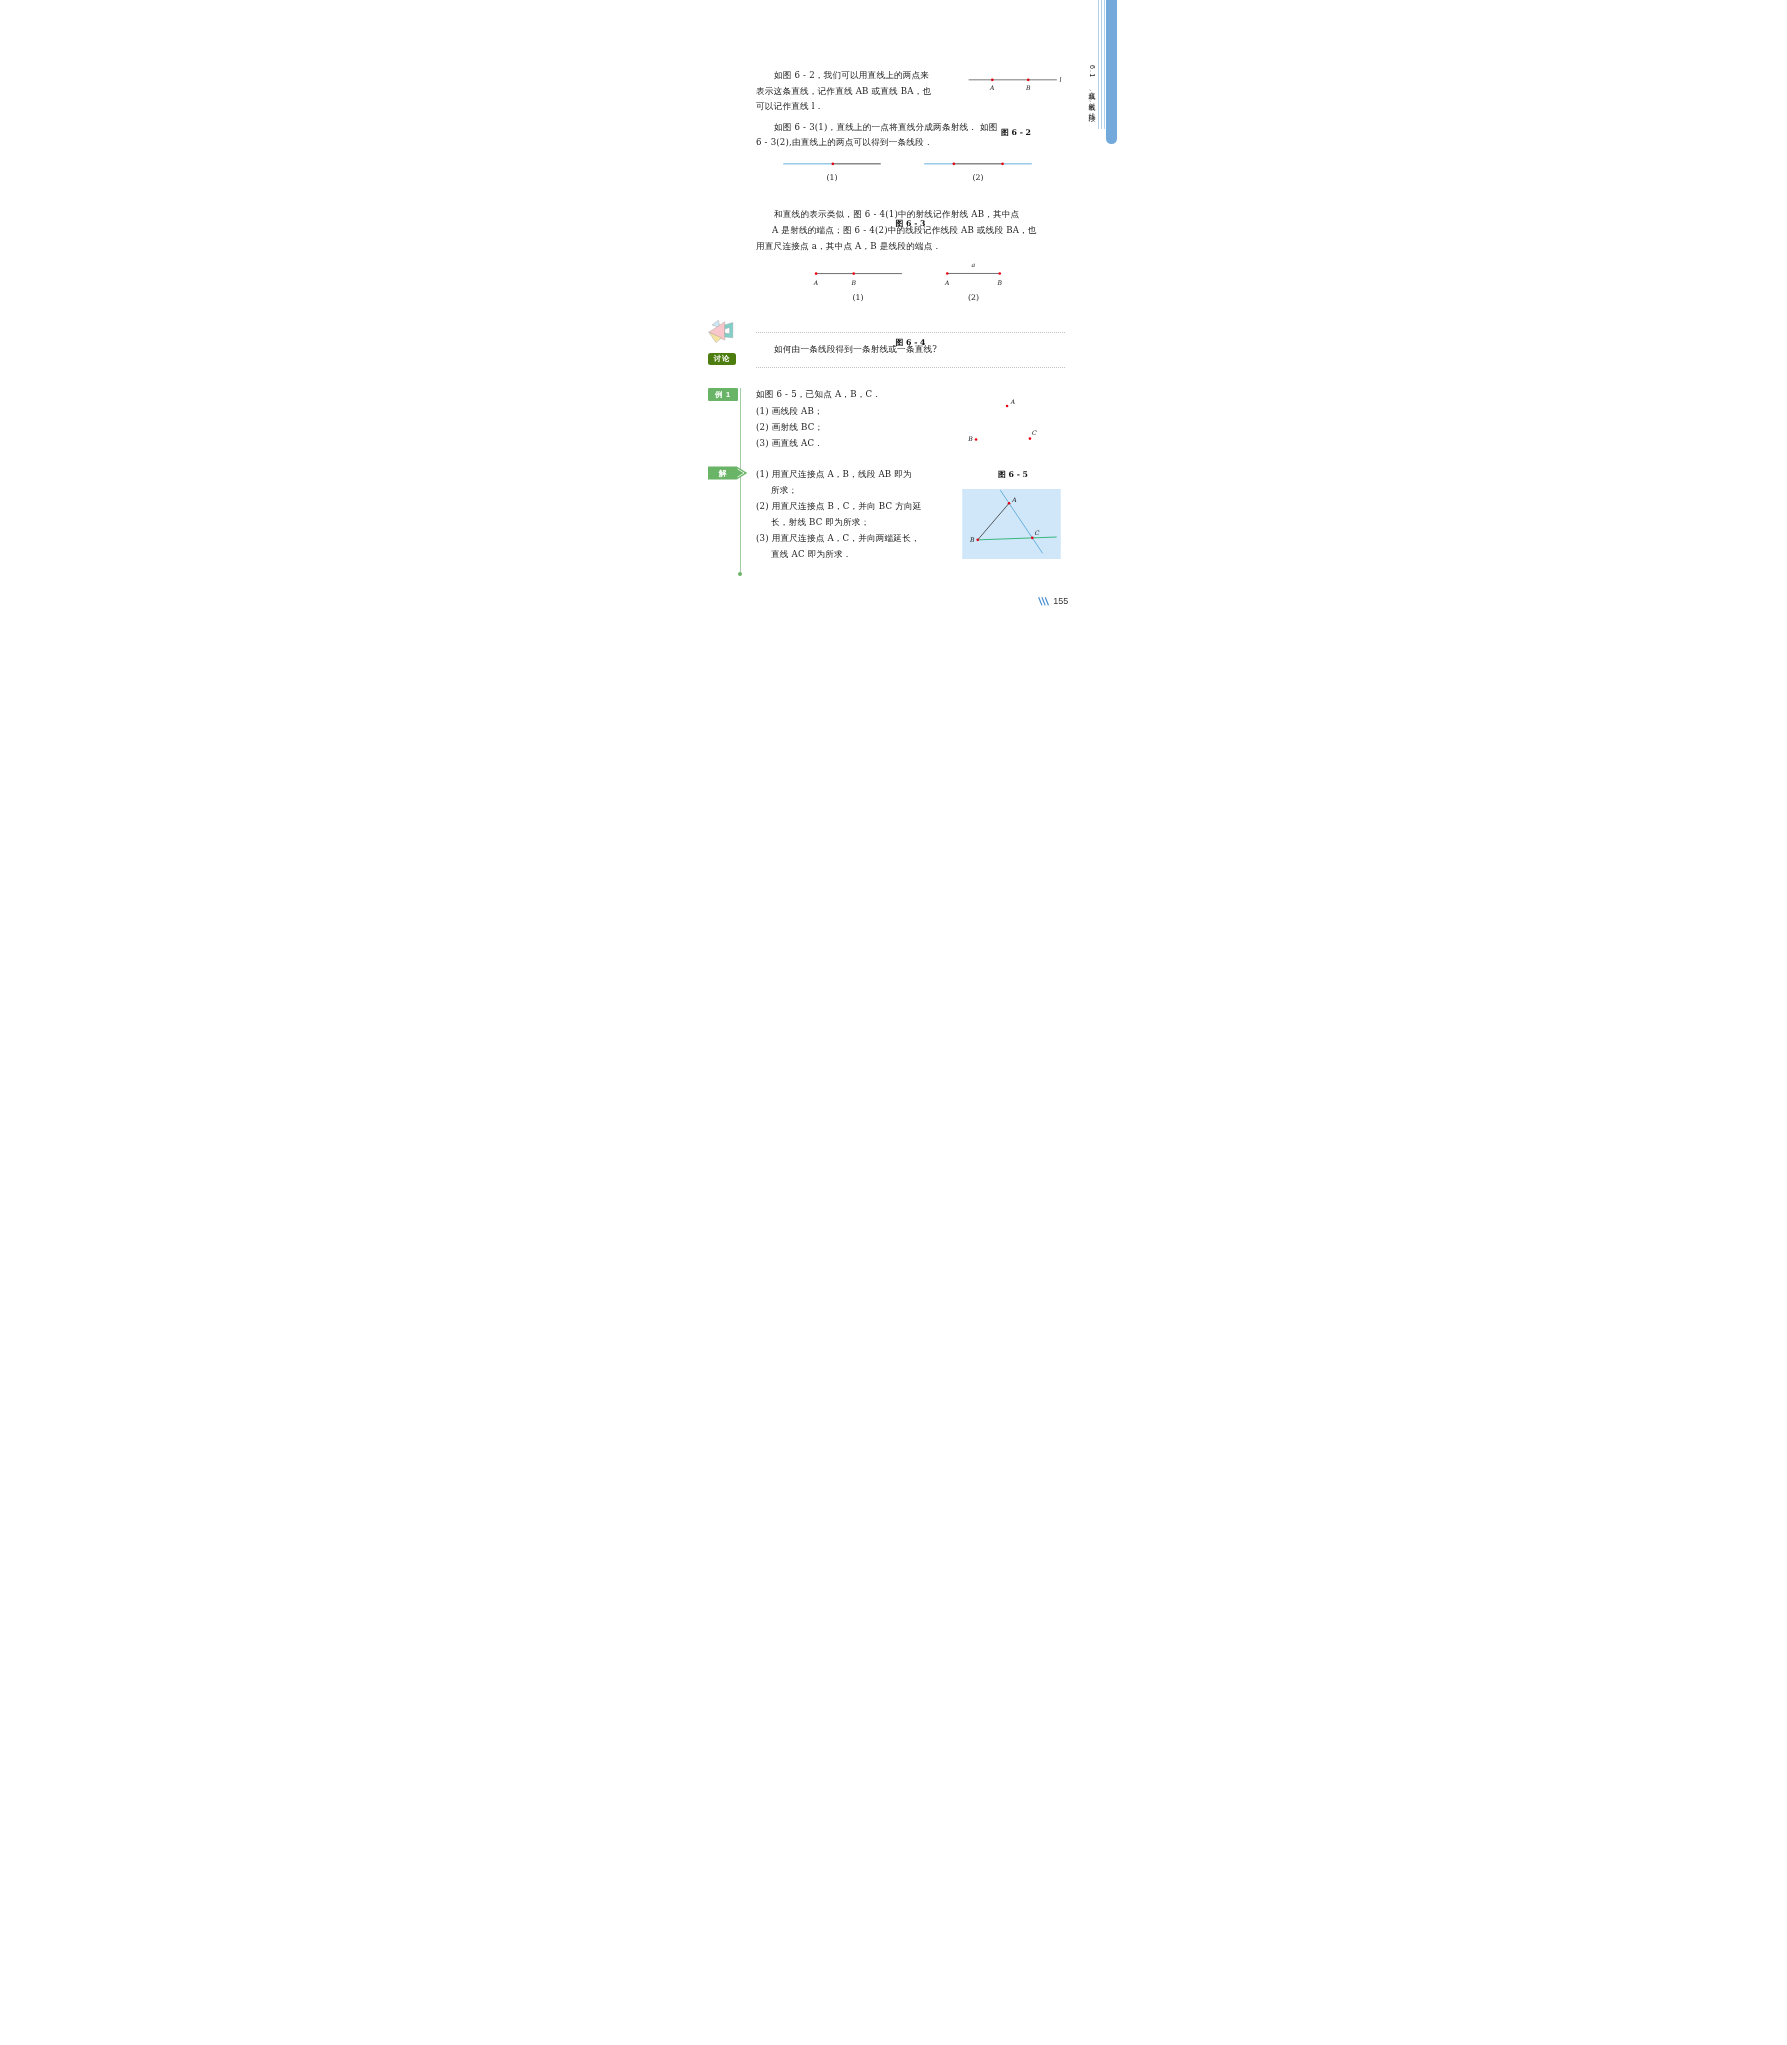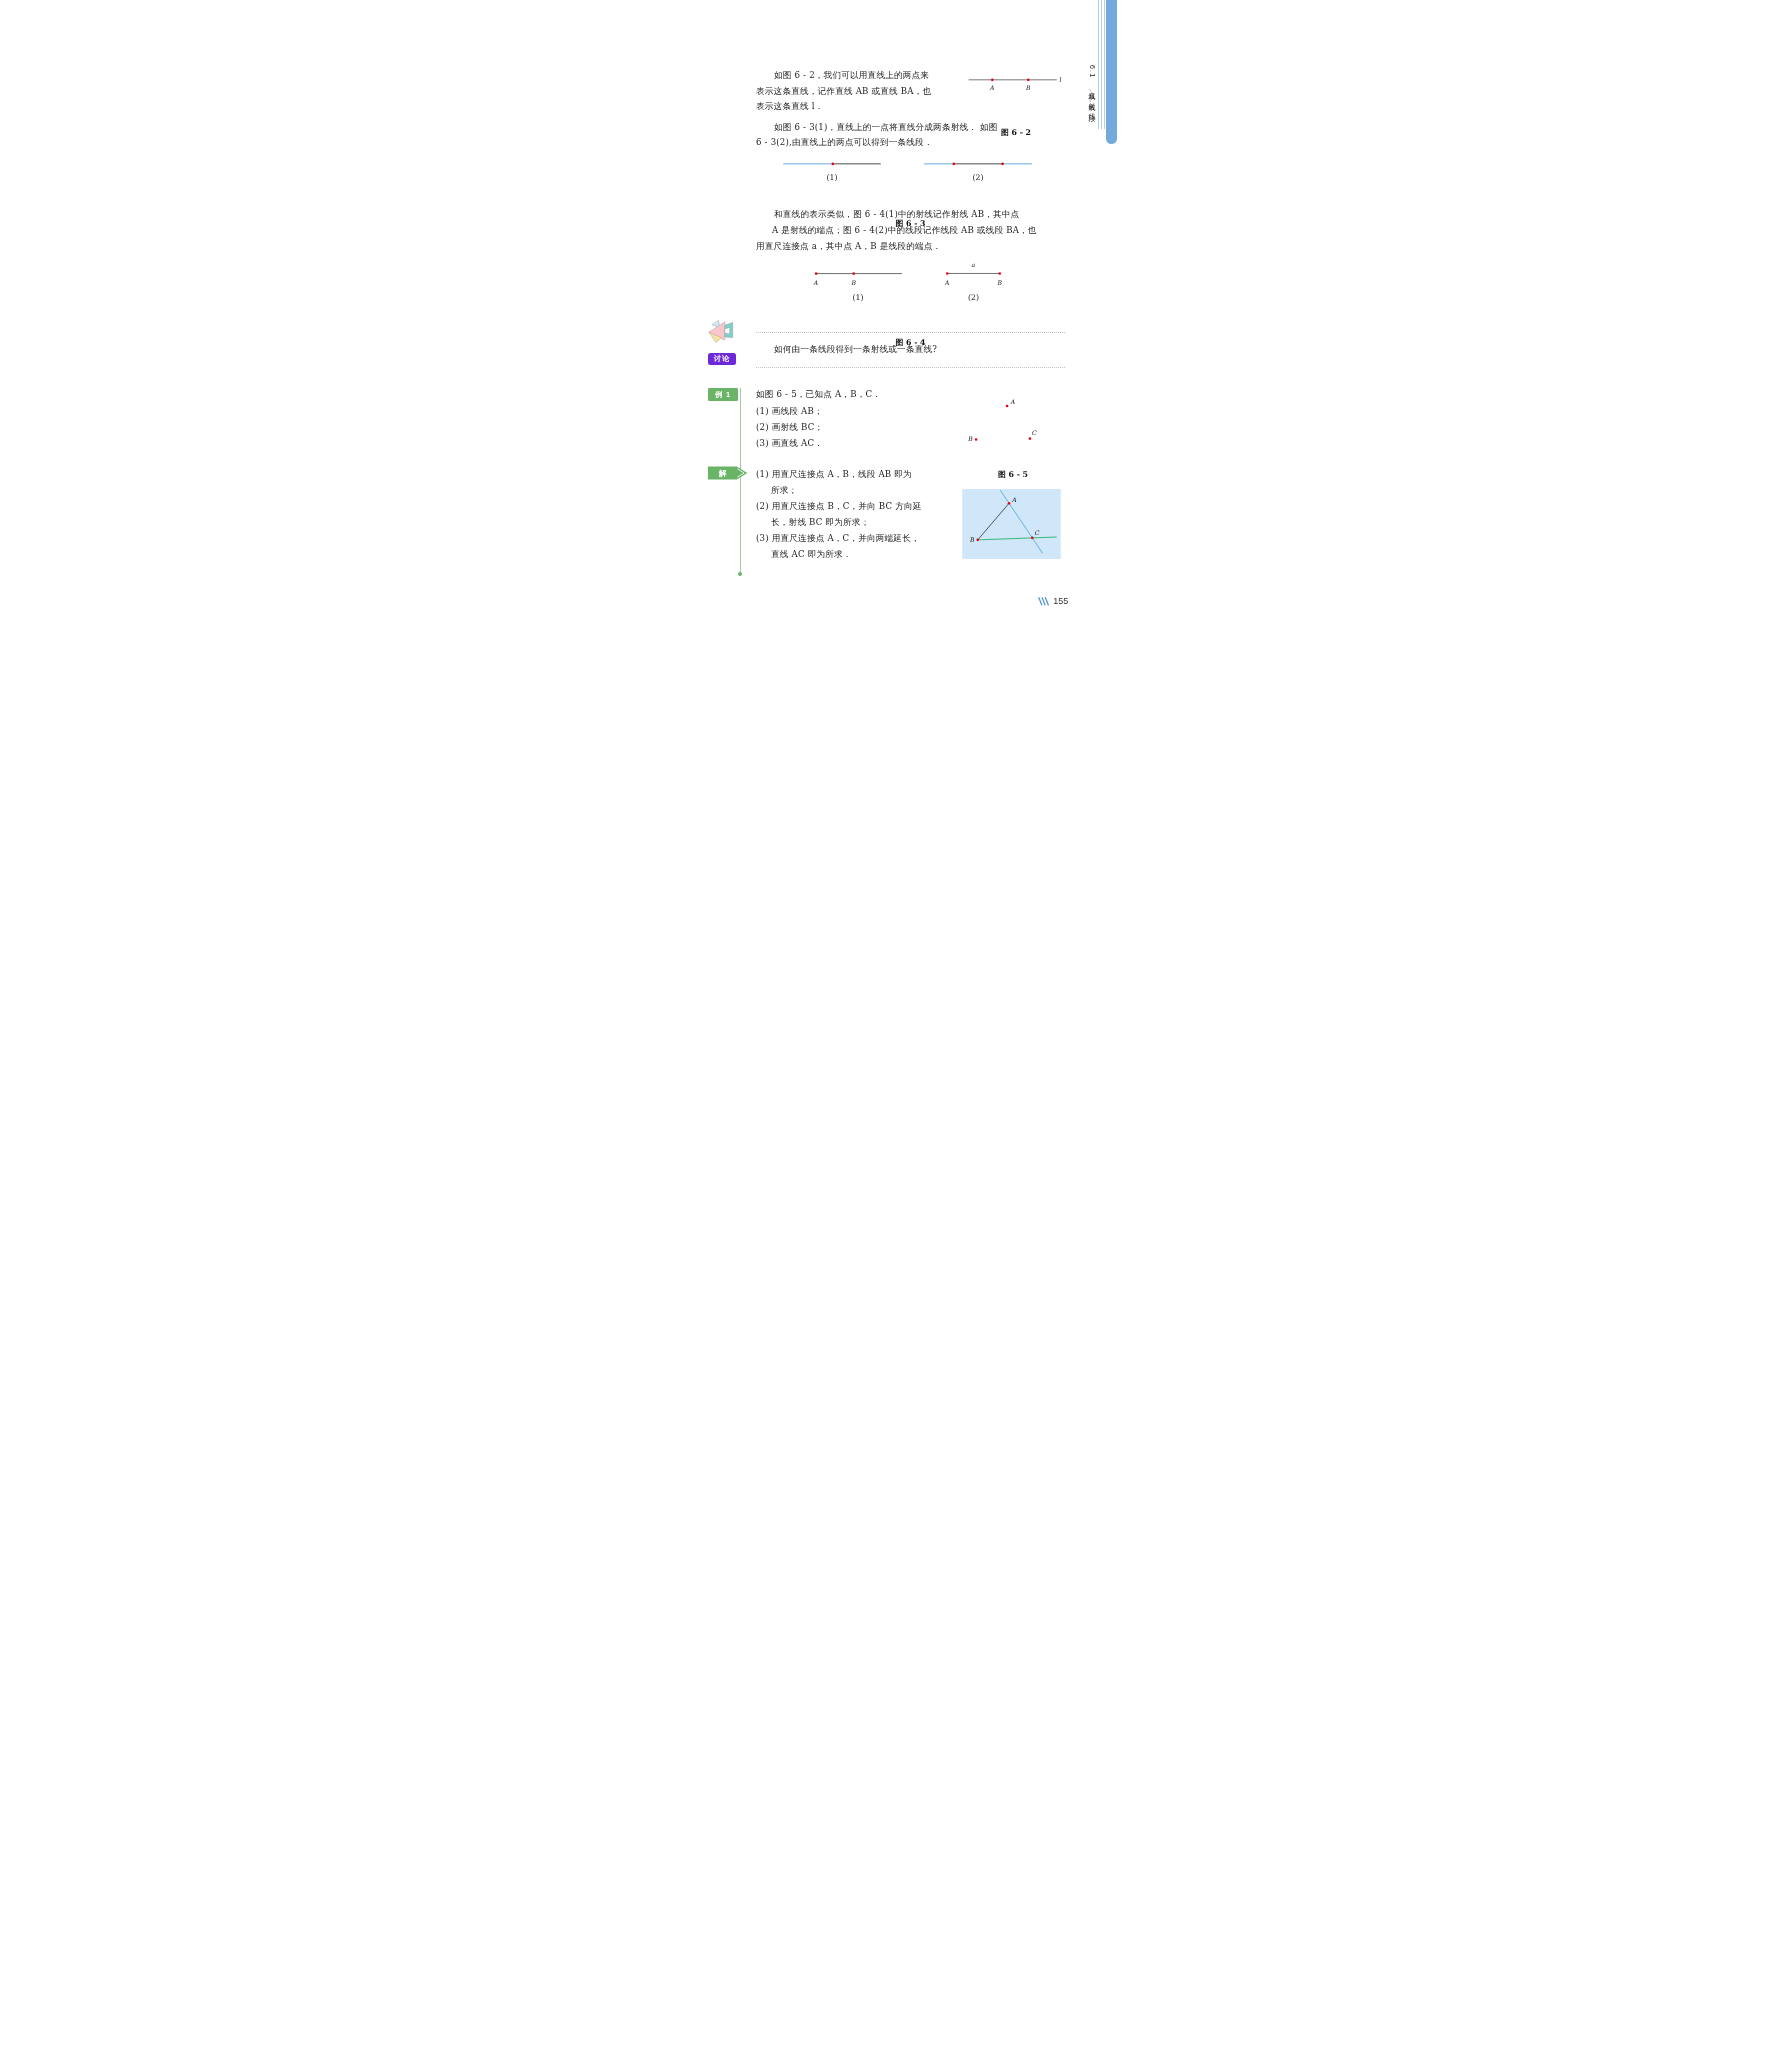--- a/index.html
+++ b/index.html
@@ -12,21 +12,21 @@
   
   .t { position:absolute; font-size:8.6px; letter-spacing:0.2px; white-space:nowrap; color:#1c1c1c; }
   .cap { position:absolute; font-size:7.8px; font-weight:bold; text-align:center; color:#111;margin-top:29px; }
   .sub { position:absolute; font-size:7.8px; text-align:center; color:#1c1c1c; }
   .dotted { position:absolute; height:0; border-top:0.8px dotted #c2c2c2; }
   
   .badge {
     position:absolute; display:flex; align-items:center; justify-content:center;
     color:#fff; font-family:"Liberation Sans","DejaVu Sans",sans-serif; font-weight:bold;
   }
-  .badge-discuss { left:38px; top:353px; width:28px; height:12.3px; background:#6d28d9; border-radius:2.5px; font-size:7.4px; letter-spacing:0.8px; }
+  .badge-discuss { left:38px; top:353px; width:28px; height:12.3px; background:#4d7c0f; border-radius:2.5px; font-size:7.4px; letter-spacing:0.8px; }
   .badge-example { left:38px; top:388px; width:30px; height:13px; background:#6ab467; border-radius:1.2px; font-size:7.4px; letter-spacing:0.8px; }
   
   .vrule { position:absolute; left:70px; top:388px; width:0.8px; height:186px; background:#a5cba2; }
   .vrule-dot { position:absolute; left:68px; top:572px; width:4.1px; height:4.1px; border-radius:50%; background:#6ab467; }
   
   .side-label {
     position:absolute; top:65px; right:20.5px; writing-mode:vertical-rl;
     font-family:"Liberation Sans","DejaVu Sans",sans-serif; font-size:7px;
     letter-spacing:1.2px; color:#222; font-weight:500;
   }
@@ -50,21 +50,21 @@
   <div class="side-label">6.1　直线、射线、线段</div>
   <div class="stripes">
     <span class="stripe"></span>
     <span class="stripe"></span>
     <span class="stripe"></span>
   </div>
   <div class="side-bar"></div>
 
   <div class="t" style="left:104px; top:70px;">如图 6 - 2，我们可以用直线上的两点来</div>
   <div class="t" style="left:86px; top:86px;">表示这条直线，记作直线 AB 或直线 BA，也</div>
-  <div class="t" style="left:86px; top:101px;">表示这条直线 l．</div>
+  <div class="t" style="left:86px; top:101px;">可以记作直线 l．</div>
 
   <div class="fig" style="left:297px; top:74px;">
     <svg width="98" height="19" viewBox="0 0 240 46">
       <line x1="4" y1="14" x2="220" y2="14" stroke="#222222" stroke-width="1.5"></line>
       <circle cx="62" cy="14" r="3.2" fill="#e60012"></circle>
       <circle cx="150" cy="14" r="3.2" fill="#e60012"></circle>
       <text x="62" y="38" text-anchor="middle" class="math-label">A</text>
       <text x="150" y="38" text-anchor="middle" class="math-label">B</text>
       <text x="229" y="20" text-anchor="middle" class="math-label">l</text>
     </svg>

